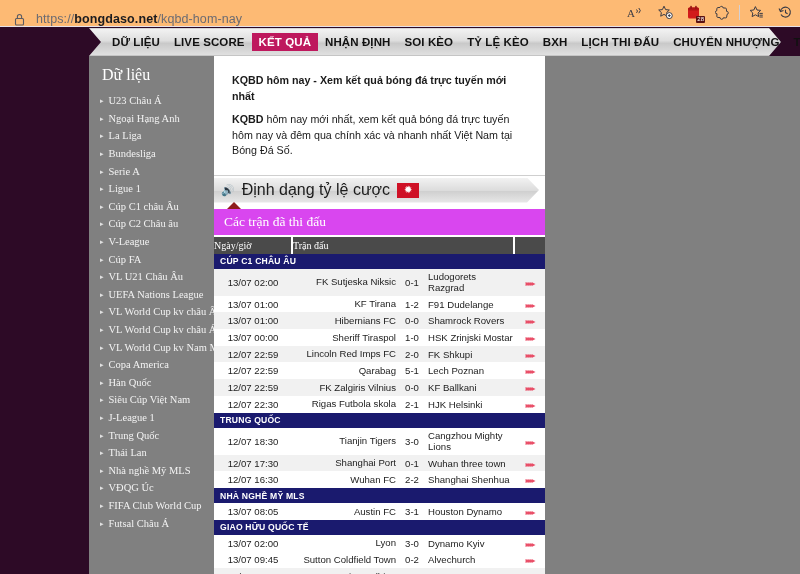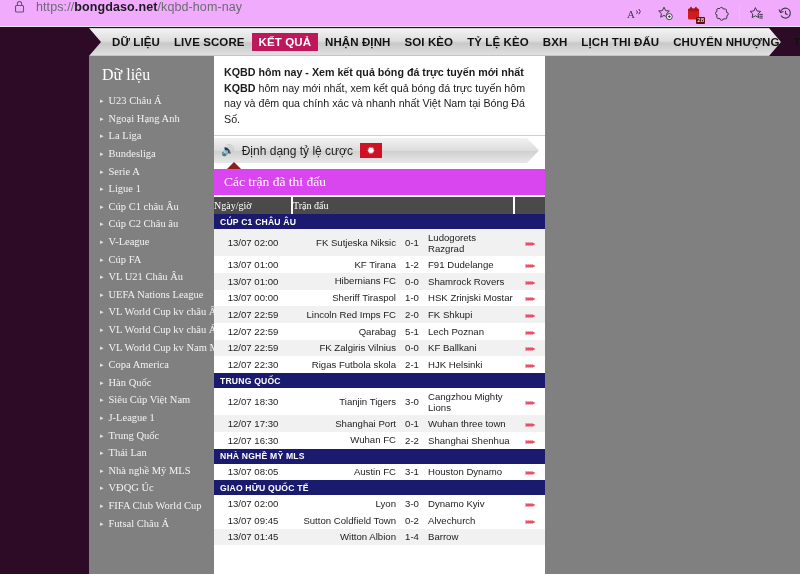--- a/index.html
+++ b/index.html
@@ -8,22 +8,22 @@
     width: 800px; height: 574px;
     overflow: hidden;
     font-family: "Liberation Sans", sans-serif;
     background: #2d0a26;
   }
 
   
   #browser-bar {
     position: absolute; top: 0; left: 0;
     width: 800px; height: 27px;
-    background: #f0abfc;
-    display: flex; align-items: flex-start;
+    background: #fdba74;
+    display: flex; align-items: flex-end;
     border-bottom: 1px solid #e6e2ea;
   }
   .lock-icon { width: 22px; display: flex; justify-content: center; align-items: center;
     margin-left: 8px; }
   .lock-icon svg { display: block; }
   #url-text {
     font-size: 12.5px; color: #6b6b72; letter-spacing: .1px;
     white-space: nowrap; margin-left: 6px;
   }
   #url-text b { color: #1b1b1f; font-weight: 700; }
@@ -88,35 +88,35 @@
   #main {
     position: absolute; top: 29px; left: 204px; width: 331px; height: 518px;
     background: #ffffff;
   }
   #intro {
     padding: 9px 10px 8px 10px;
     border-bottom: 1px solid #cfcfcf;
     background: #fff;
   }
   #intro p {
-    margin: 0; font-size: 10.7px; line-height: 15.5px; color: #1a1a1a;
+    margin: 8px; font-size: 10.7px; line-height: 15.5px; color: #1a1a1a;
   }
   #intro .h { font-weight: bold; }
   #intro .b { font-weight: bold; }
 
   
   #odds-bar-wrap { position: relative; height: 31px; background: #fff; }
   #odds-bar {
     position: absolute; top: 2px; left: 0; width: 325px; height: 25px;
     background: linear-gradient(to bottom, #f2f2f2 0%, #dcdcdc 50%, #cfcfcf 52%, #e8e8e8 100%);
     clip-path: polygon(0 0, 313px 0, 325px 12.5px, 313px 25px, 0 25px);
     display: flex; align-items: center; gap: 7px; padding-left: 7px;
   }
   .speaker-icon { color: #2b4a8c; font-size: 11px; line-height: 1; }
-  #odds-label { font-size: 12px; color: #1c1c1c; }
+  #odds-label { font-size: 16px; color: #1c1c1c; }
   #odds-flag {
     width: 22px; height: 15px; background: #cf1126;
     display: flex; align-items: center; justify-content: center;
     color: #fff; font-size: 10px; line-height: 1; cursor: pointer;
   }
 
   
   #section-banner {
     position: relative;
     background: #d946ef;

